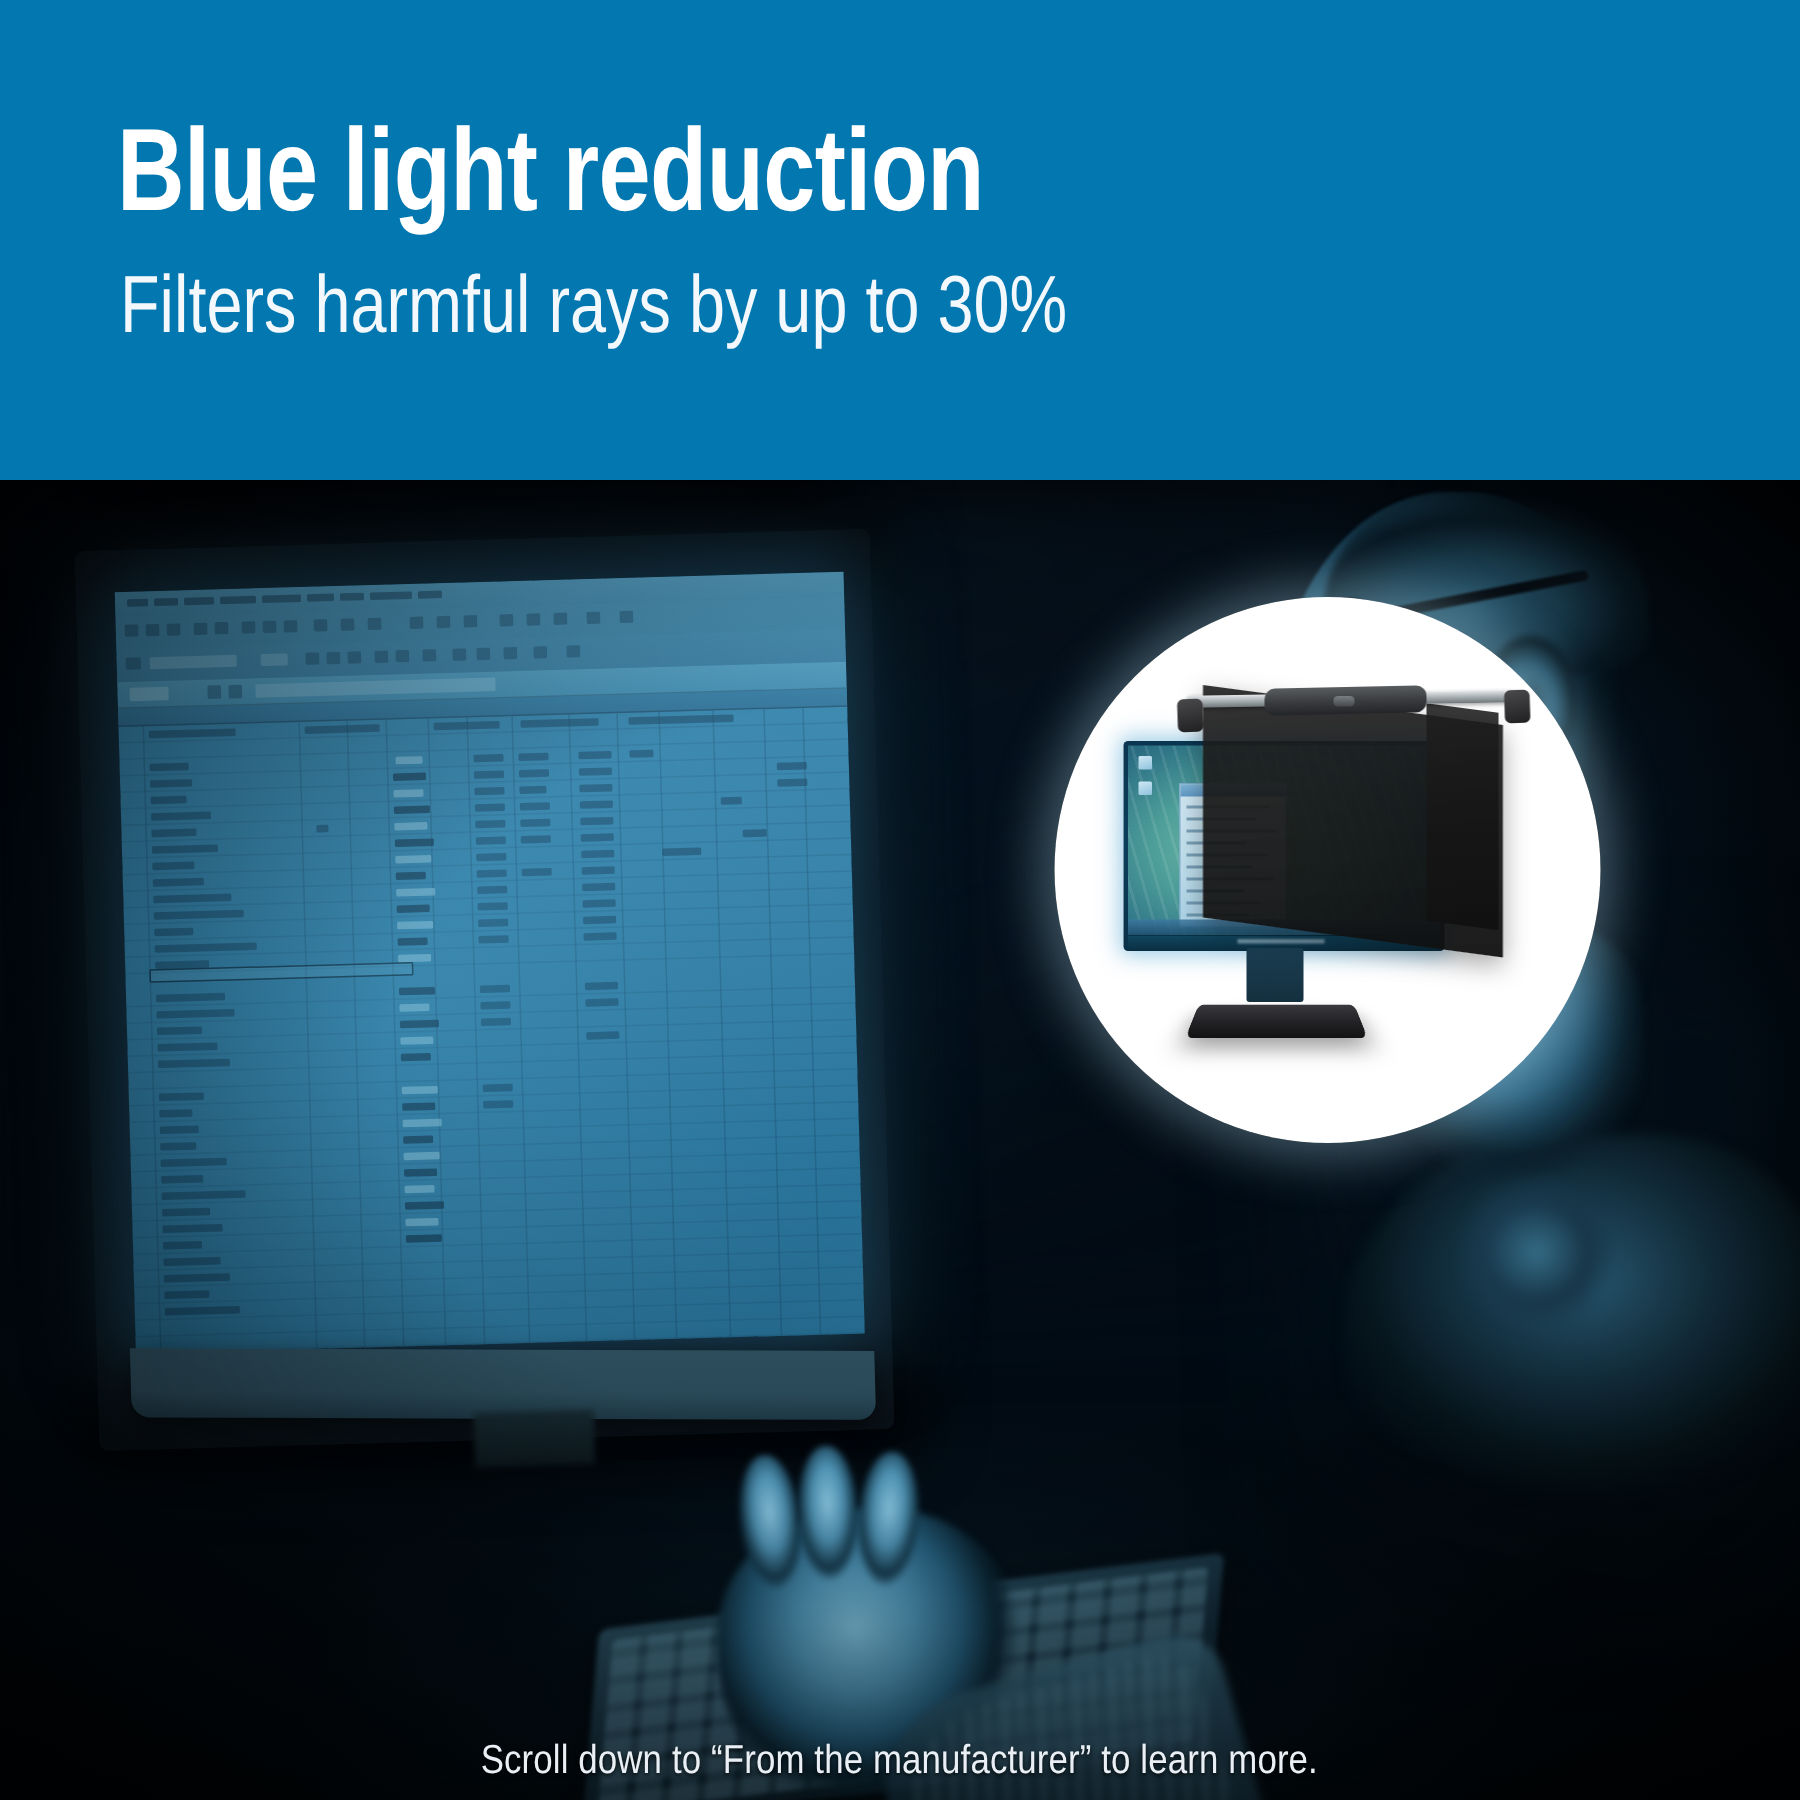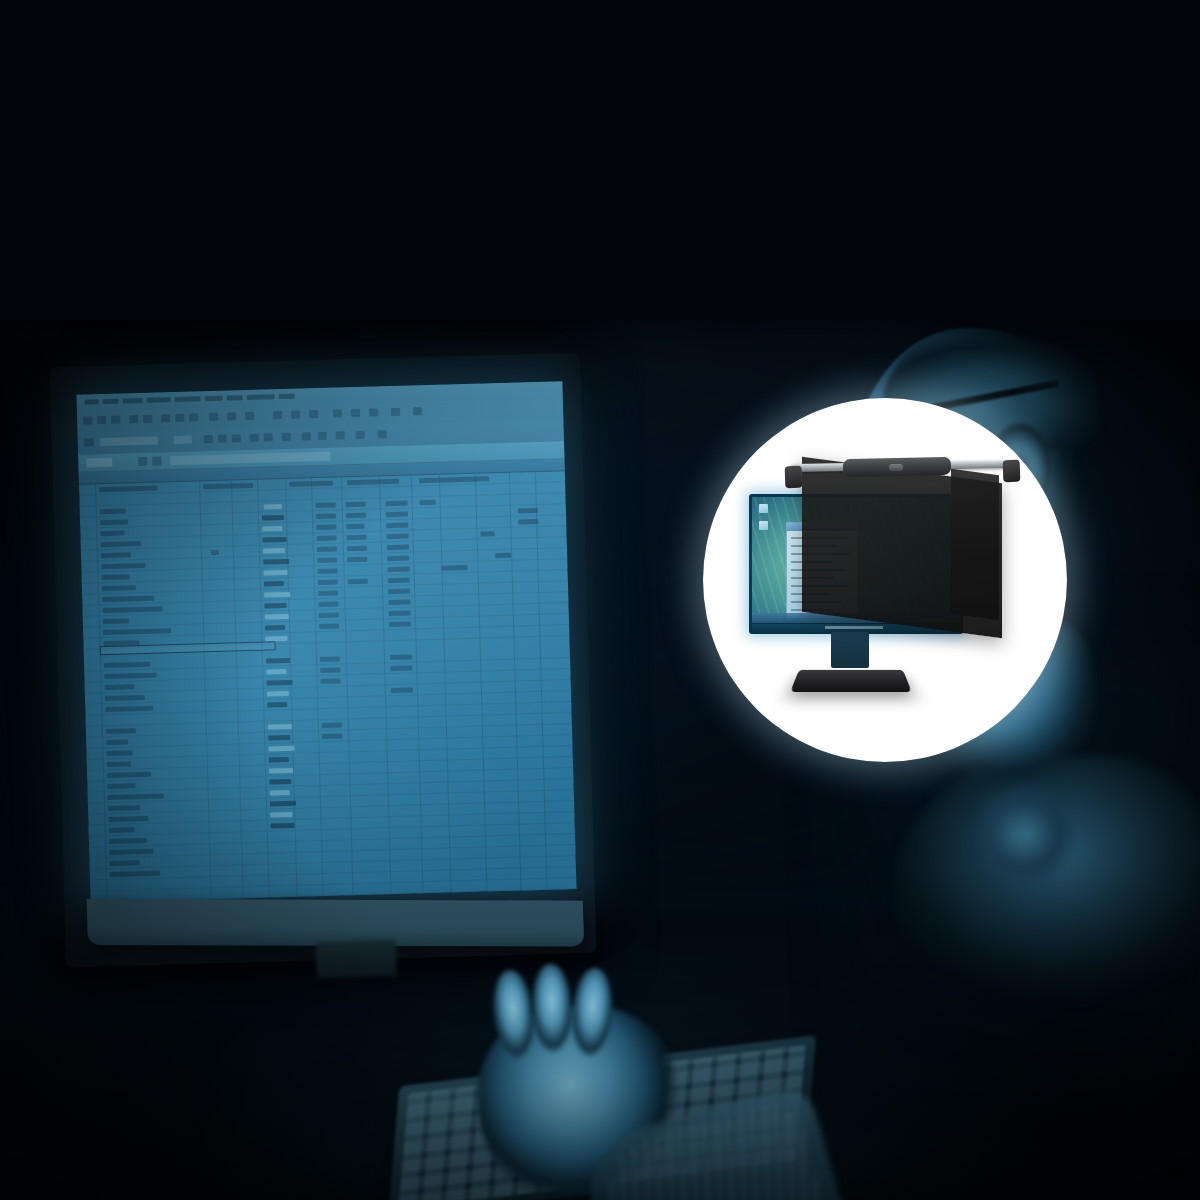--- a/index.html
+++ b/index.html
@@ -388,20 +388,24 @@
     letter-spacing:0.1px;
     text-shadow:0 1px 3px rgba(0,0,0,0.8);
   }
   #caption span { display:inline-block; transform:scaleX(0.86); transform-origin:center; white-space:nowrap; }
 </style>
 </head>
 <body>
 
 <div id="page">
 
+  <div id="banner">
+    <div id="banner-title">Blue light reduction</div>
+    <div id="banner-sub">Filters harmful rays by up to 30%</div>
+  </div>
 
   <div id="photo">
 
     <div class="backdrop-a"></div>
     <div class="backdrop-b"></div>
     <div class="backdrop-c"></div>
 
     <div id="monitor">
       <div id="monitor-shell"></div>
       <div id="monitor-screen">
@@ -732,14 +736,17 @@
 
     <div class="filter-panel-back"></div>
     <div class="filter-panel"></div>
     <div class="filter-bar"></div>
     <div class="filter-clip" style="left:82px;top:68px;transform:rotate(-2deg)"></div>
     <div class="filter-clip" style="left:300px;top:62px;transform:rotate(-2deg)"></div>
     <div class="filter-hinge"></div>
     <div class="filter-hinge-dot"></div>
   </div>
 
+  <div id="caption">
+    <span>Scroll down to “From the manufacturer” to learn more.</span>
+  </div>
 
 </div>
 
 </body></html>

